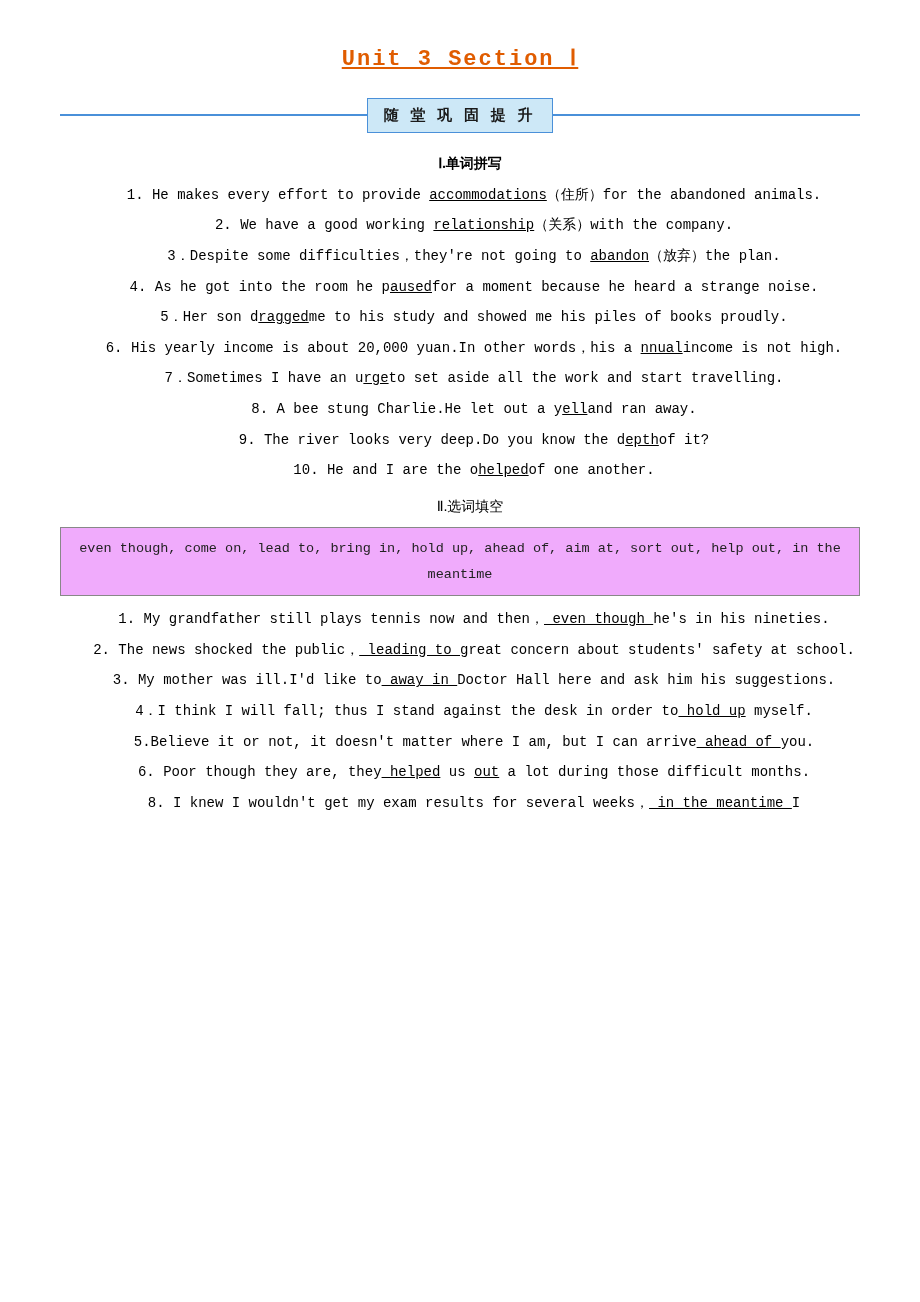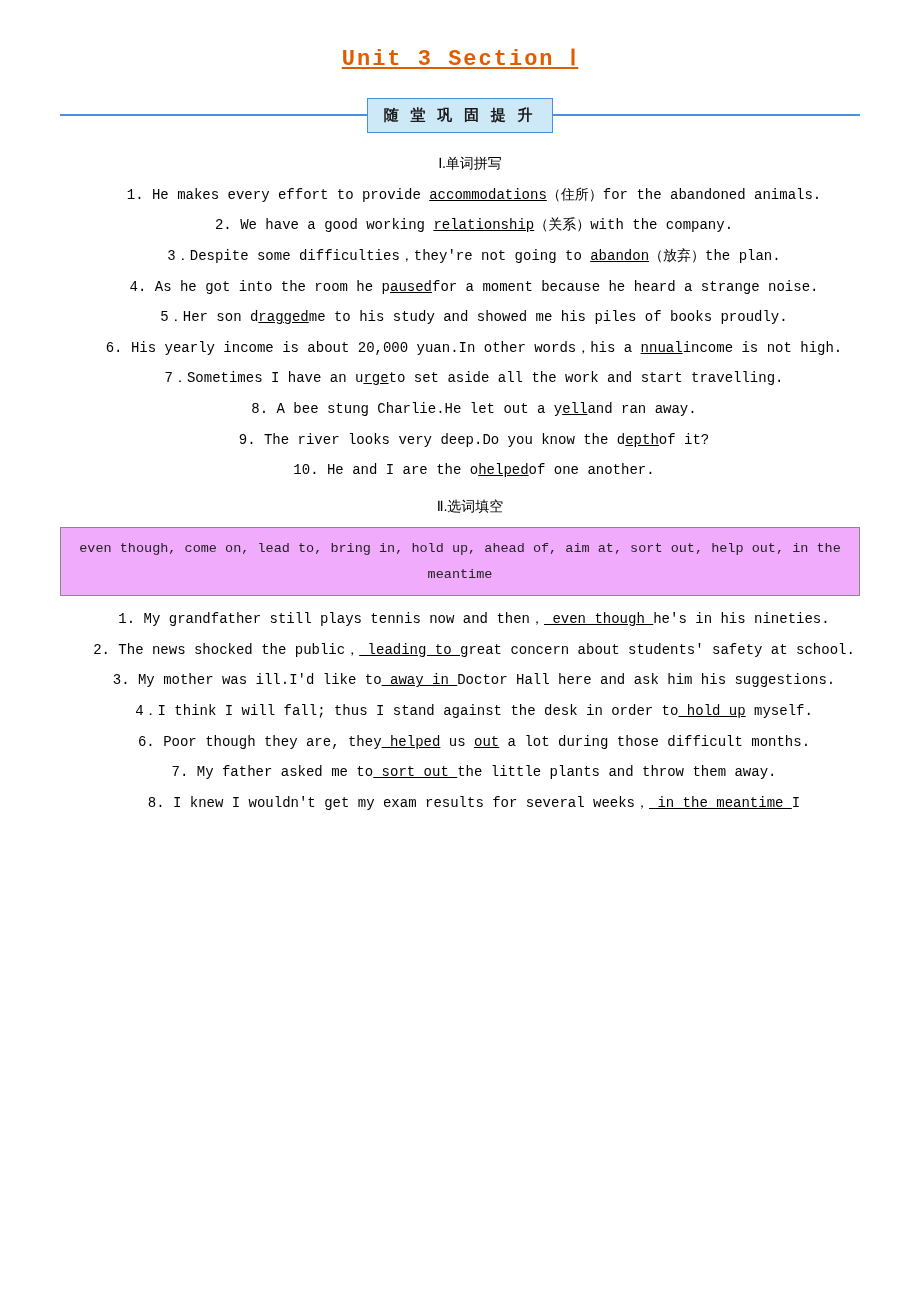--- a/index.html
+++ b/index.html
@@ -44,21 +44,21 @@
       padding: 3px 16px;
       font-size: 15px;
       color: #1a1a1a;
       letter-spacing: 4px;
       font-weight: bold;
       white-space: nowrap;
     }
     .section-label {
       font-size: 14px;
       margin: 10px 0 6px 20px;
-      font-weight: normal;
+      font-weight: bold;
     }
     .content-block {
       margin-bottom: 4px;
       line-height: 1.9;
       text-indent: 2em;
       font-size: 14px;
       font-family: "Courier New", "SimSun", monospace;
     }
     u {
       text-decoration: underline;
@@ -112,16 +112,16 @@
 <div class="section2-label">Ⅱ.选词填空</div>
 
 <div class="wordbox">even though, come on, lead to, bring in, hold up, ahead of, aim at, sort out, help
 out, in the meantime</div>
 
 <div id="section2-items">
     <div class="content-block">1. My grandfather still plays tennis now and then，<u> even though </u>he's in his nineties.</div>
     <div class="content-block">2. The news shocked the public，<u> leading to </u>great concern about students' safety at school.</div>
     <div class="content-block">3. My mother was ill.I'd like to<u> away in </u>Doctor Hall here and ask him his suggestions.</div>
     <div class="content-block">4．I think I will fall; thus I stand against the desk in order to<u> hold up</u> myself.</div>
+    <div class="content-block">5.Believe it or not, it doesn't matter where I am, but I can arrive<u> ahead of </u>you.</div>
     <div class="content-block">6. Poor though they are, they<u> helped</u> us <u>out</u> a lot during those difficult months.</div>
-    <div class="content-block">7. My father asked me to<u> sort out </u>the little plants and throw them away.</div>
     <div class="content-block">8. I knew I wouldn't get my exam results for several weeks，<u> in the meantime </u>I</div>
   </div>
 
 </body></html>

